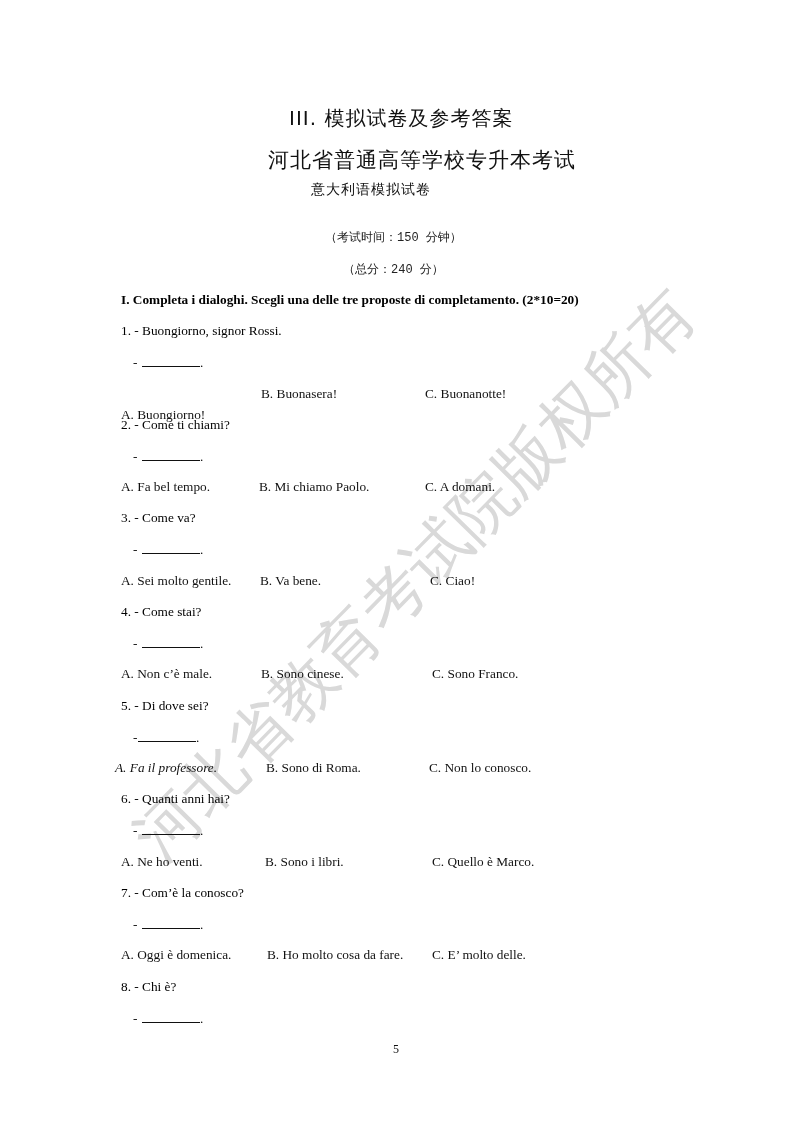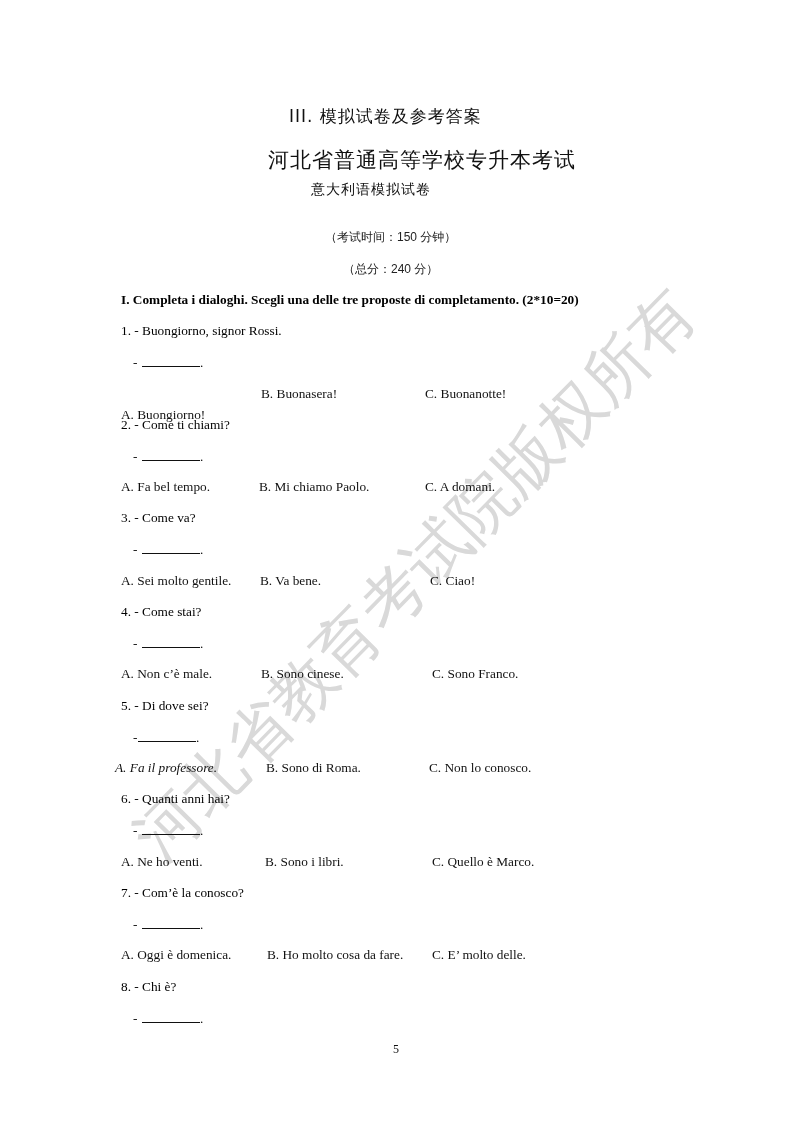--- a/index.html
+++ b/index.html
@@ -44,21 +44,21 @@
     .title {
       position: absolute;
       font-family: "DejaVu Sans", sans-serif;
       font-size: 22px;
       color: #111;
       white-space: nowrap;
       letter-spacing: 1px;
     }
     .sub {
       position: absolute;
-      font-family: Liberation Sans, sans-serif;
+      font-family: Liberation Mono, monospace;
       font-size: 12px;
       color: #222;
       white-space: nowrap;
     }
     .line {
       position: absolute;
       left: 121px;
       font-size: 13.3px;
       white-space: nowrap;
       color: #000000;
@@ -98,21 +98,21 @@
   </style>
 </head>
 <body>
 
 <div class="watermark">
   <span>河北省教育考试院版权所有</span>
 </div>
 
 <div class="content">
 
-  <div class="title" style="left:289px; top:105px; font-size:17px;">III.  模拟试卷及参考答案</div>
+  <div class="title" style="left:289px; top:105px; font-size:20px;">III.  模拟试卷及参考答案</div>
   <div class="title" style="left:268px; top:146px; font-size:21px;">河北省普通高等学校专升本考试</div>
   <div class="title" style="left:311px; top:181px; font-size:14px;">意大利语模拟试卷</div>
   <div class="sub" style="left:325px; top:229px;">（考试时间：150 分钟）</div>
   <div class="sub" style="left:343px; top:261px;">（总分：240 分）</div>
 
   <div class="line section-heading" style="top:292px;">I. Completa i dialoghi. Scegli una delle tre proposte di completamento. (2*10=20)</div>
 
   <div class="line" style="top:323px;">
     <span>1.</span>
     <span>- Buongiorno, signor Rossi.</span>

